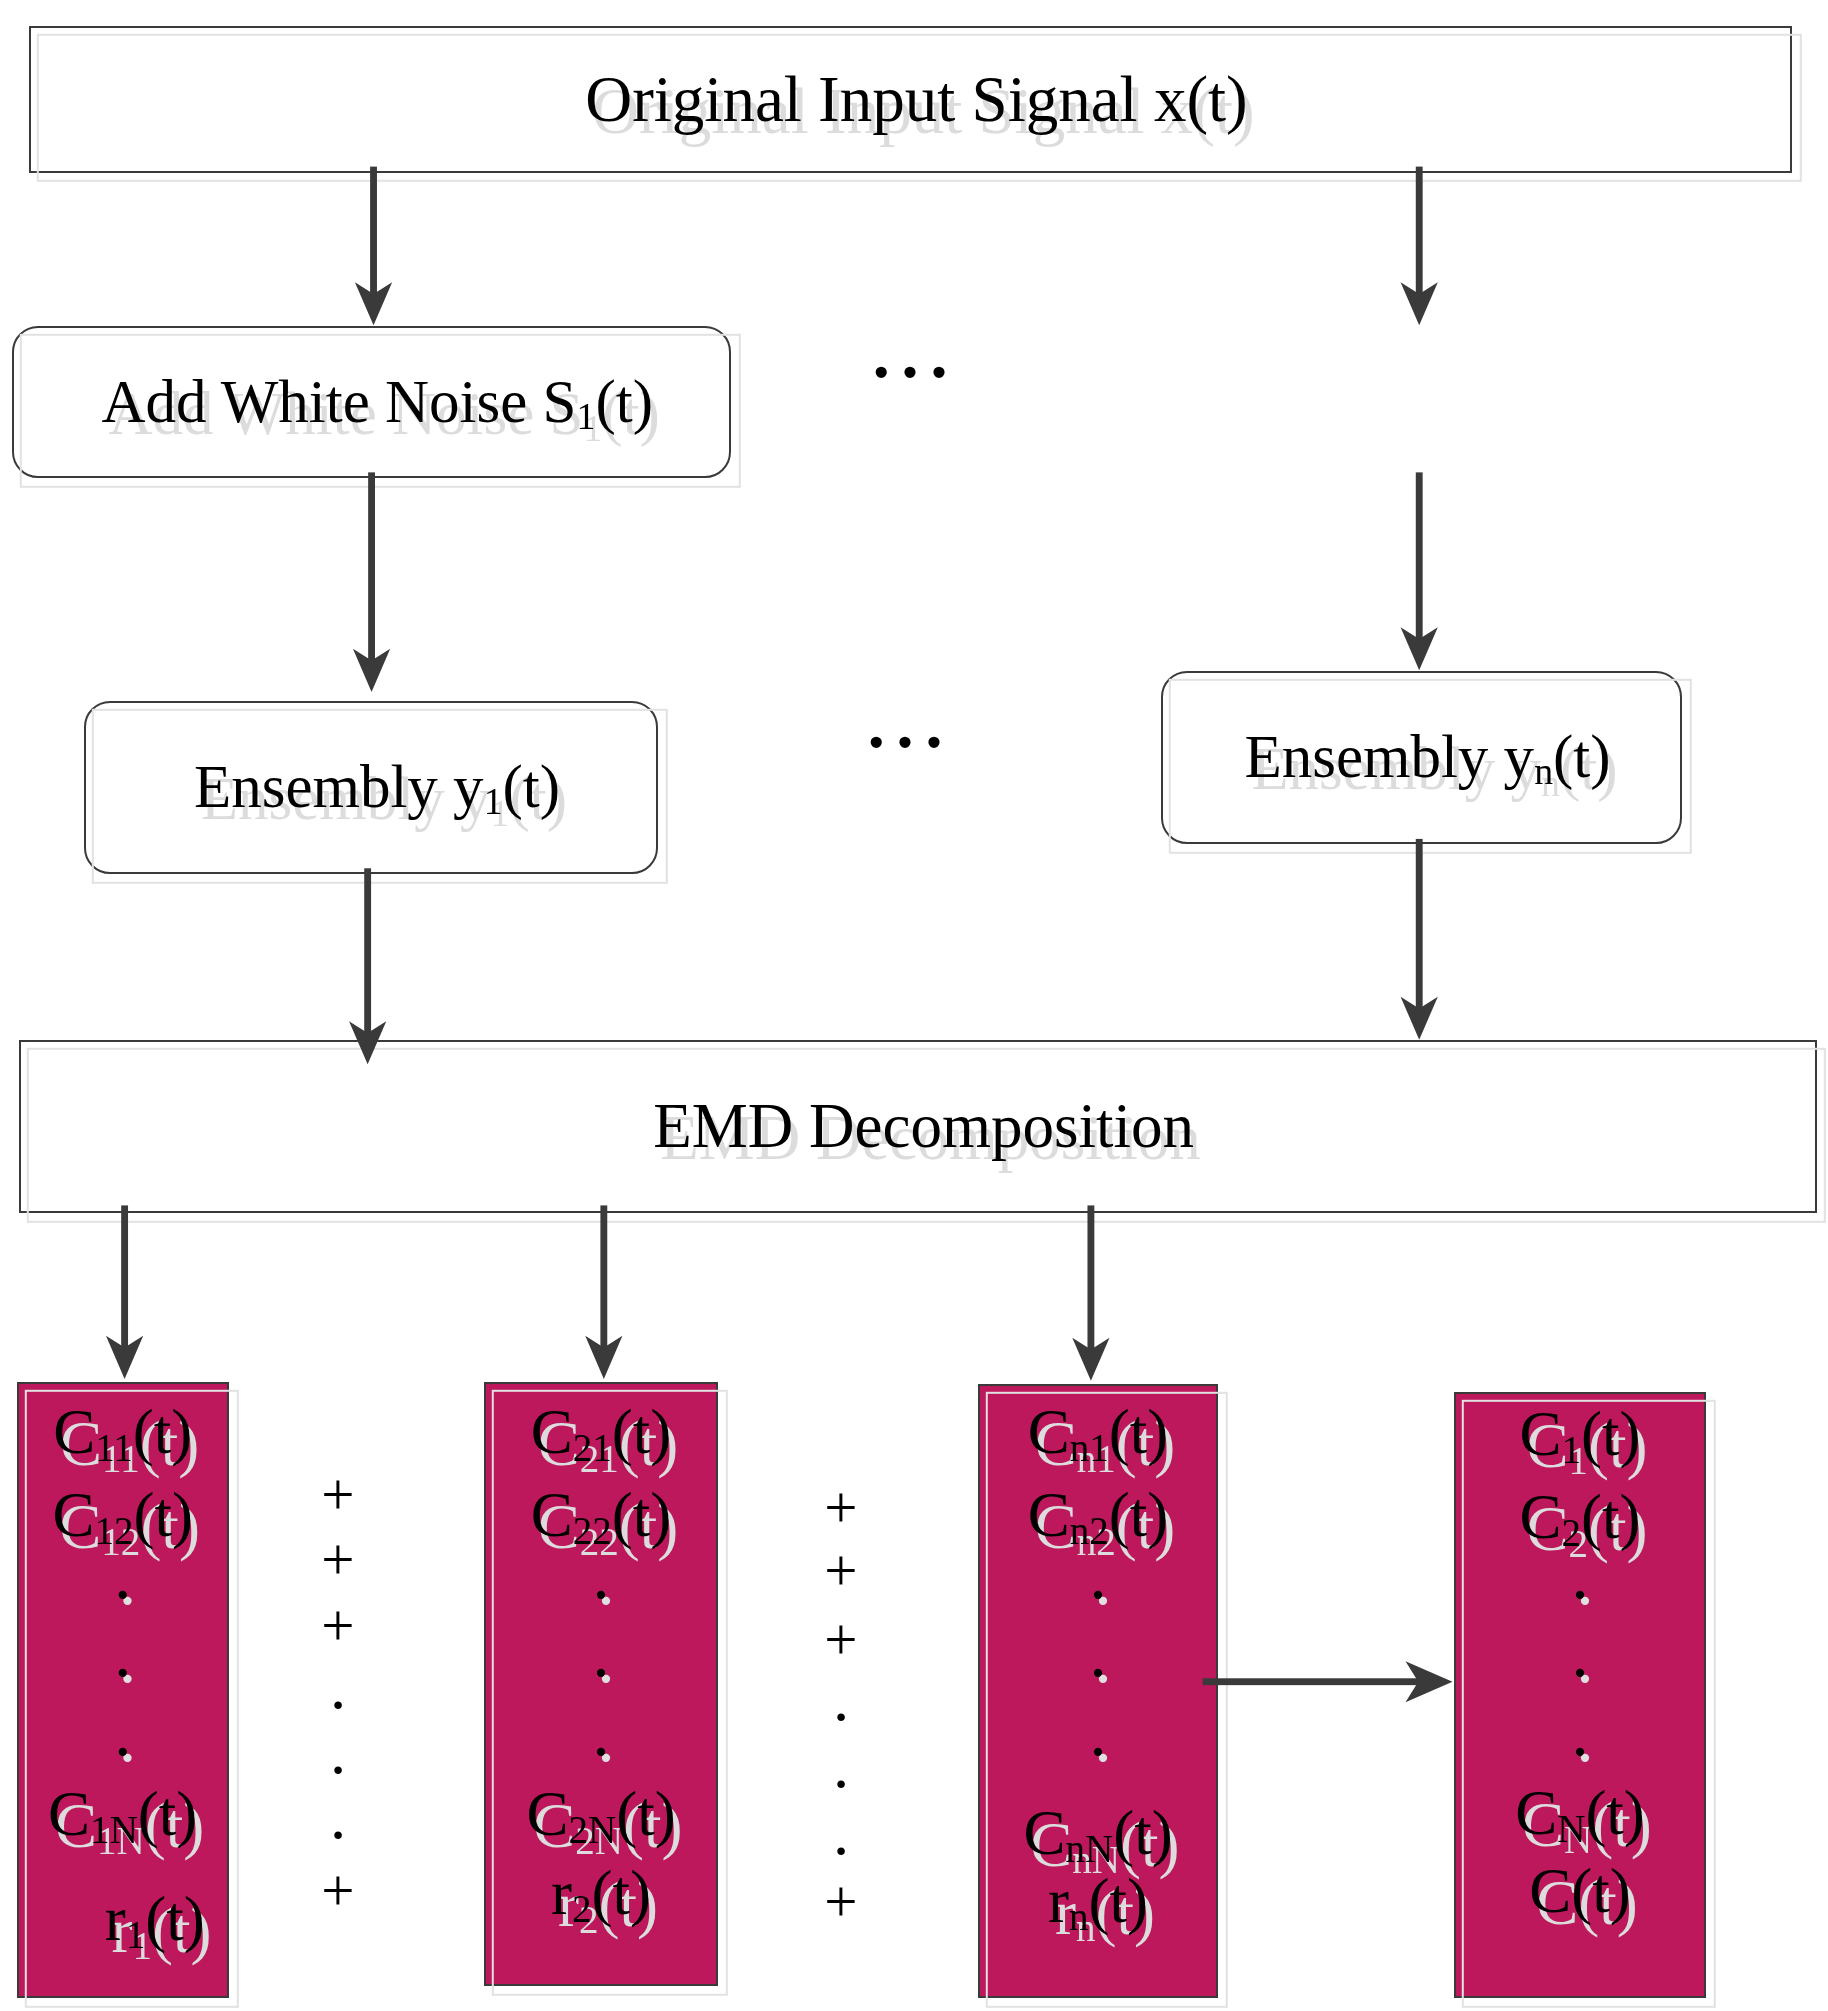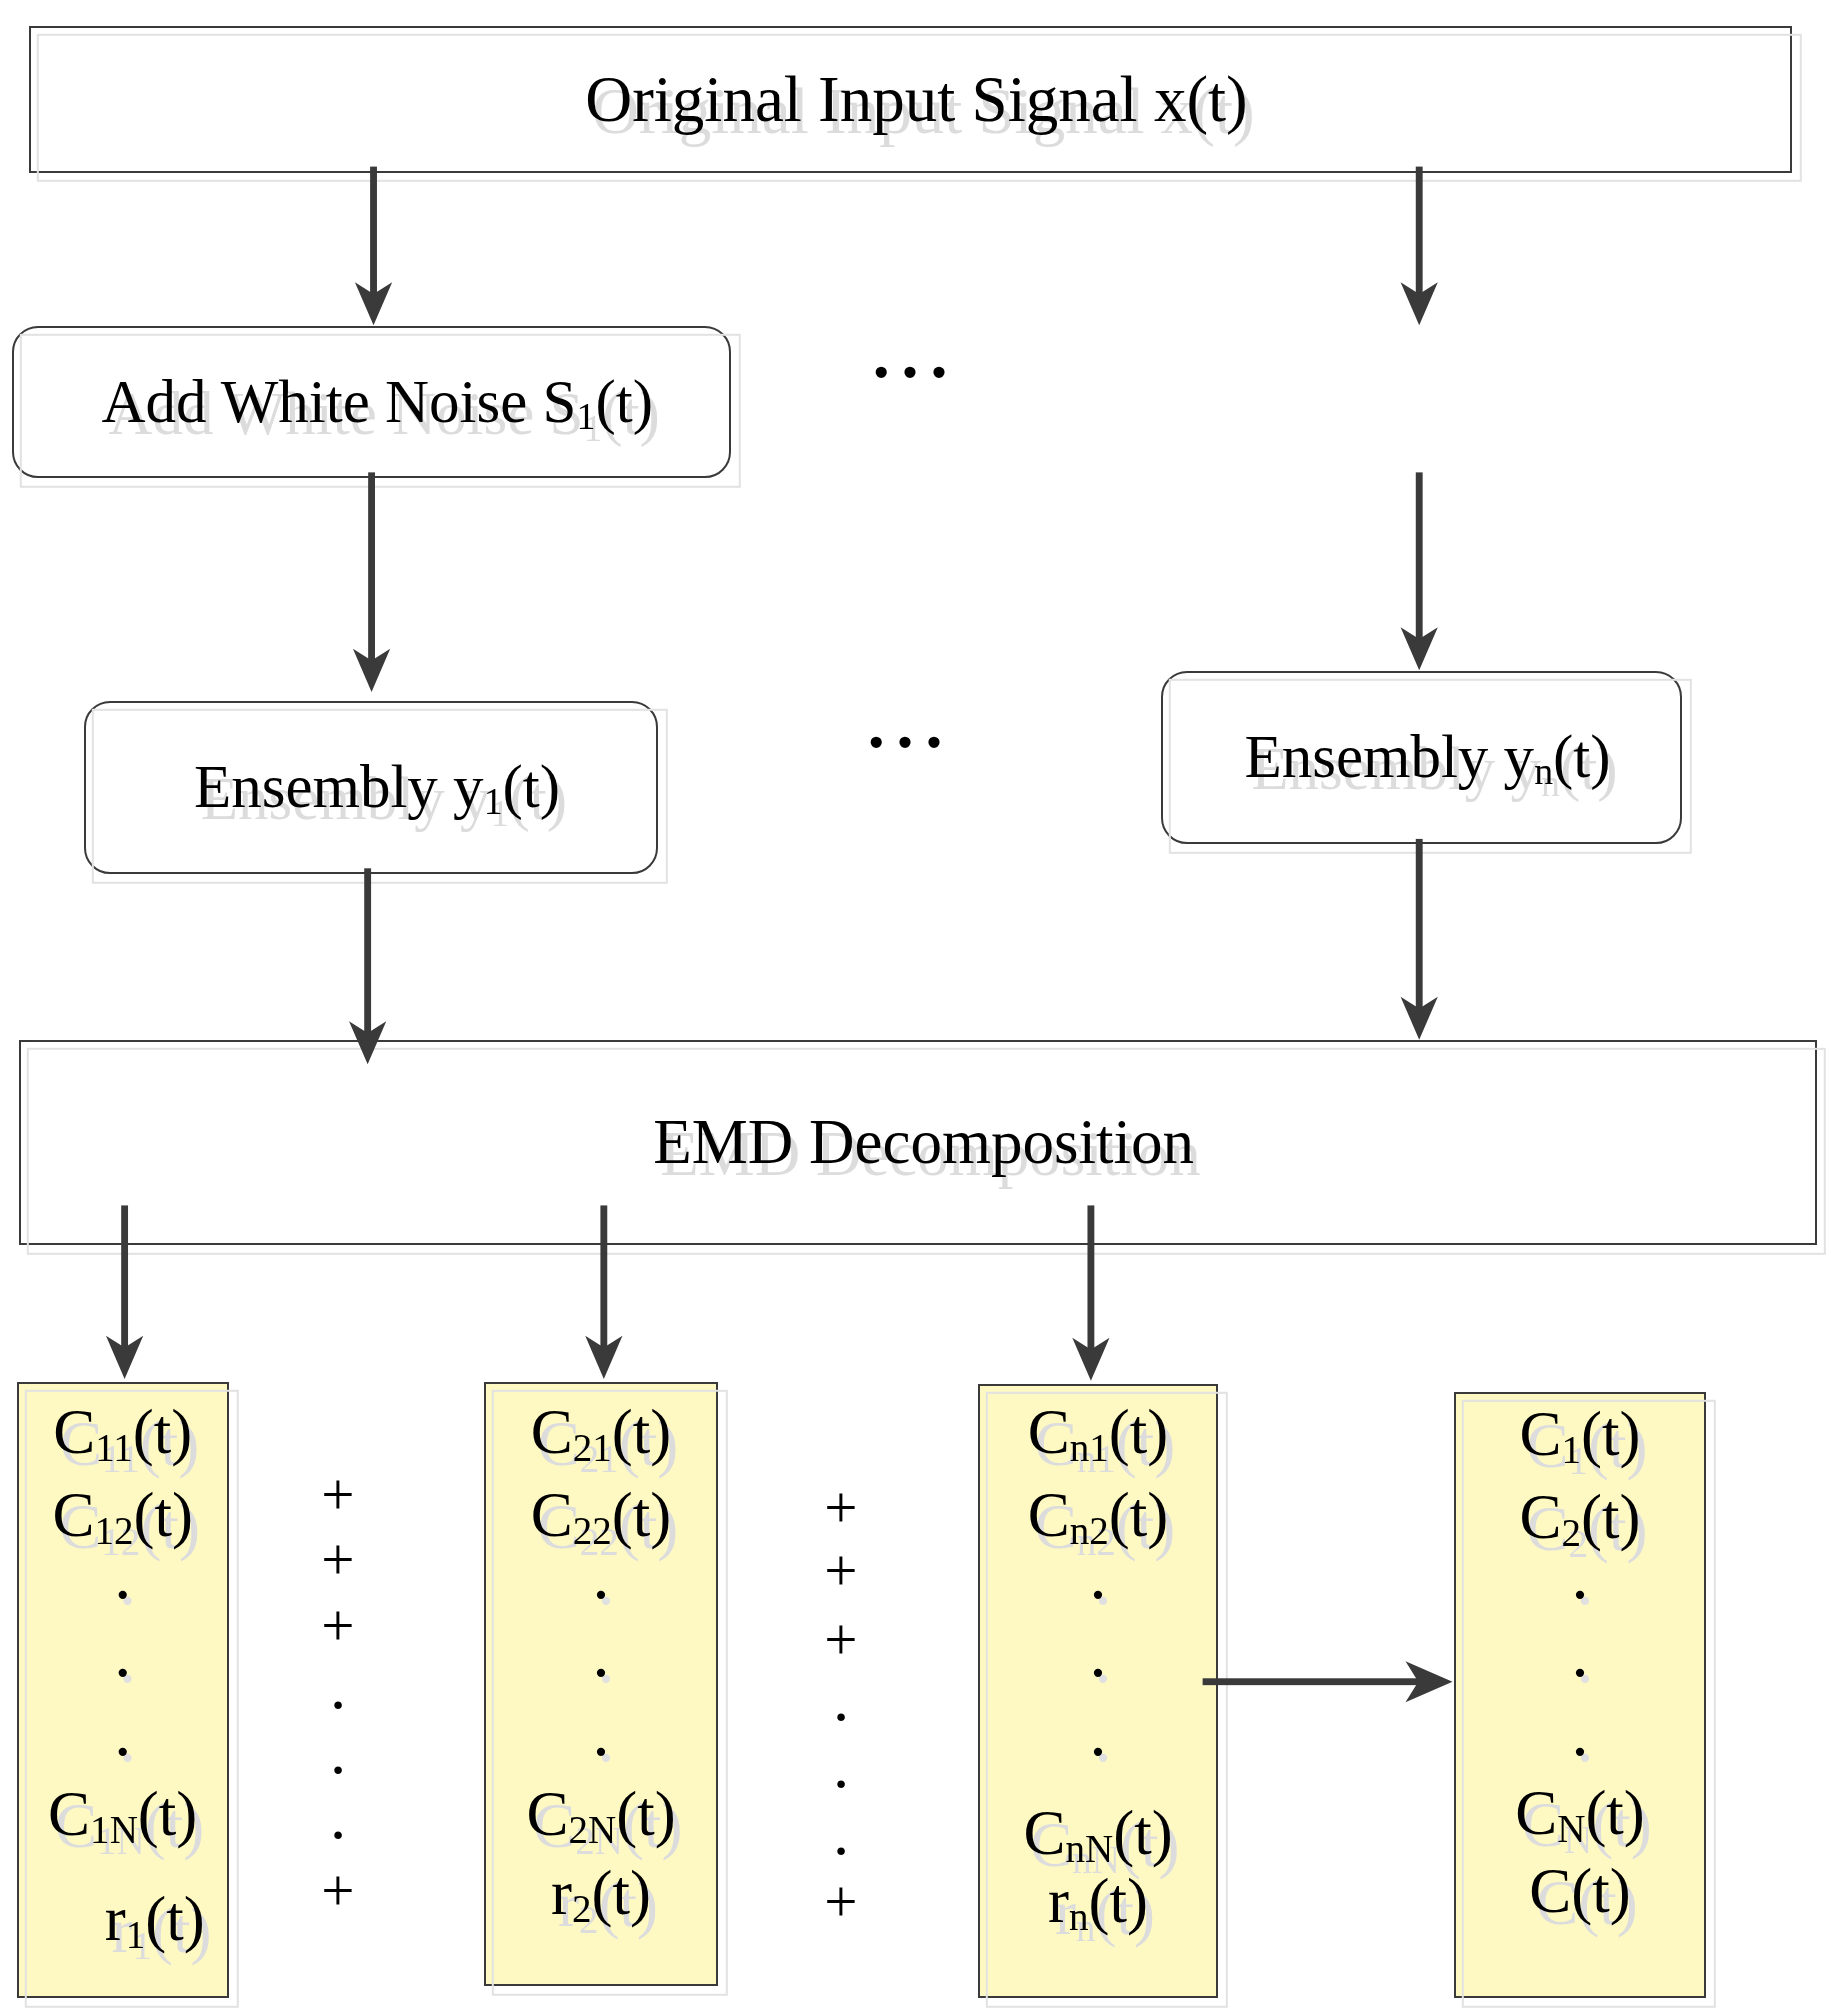--- a/index.html
+++ b/index.html
@@ -56,21 +56,21 @@
     font-size:69px;
     font-weight:bold;
     letter-spacing:5.9px;
     line-height:1;
     z-index:2;
     white-space:nowrap;
   }
   .imfbox{
     position:absolute;
     box-sizing:border-box;
-    background:#fef9c3;
+    background:#be185d;
     border:2.9px solid #3a3a3a;
     z-index:1;
   }
   .imfbox::before{
     content:"";
     position:absolute;
     left:-2.9px;top:-2.9px;right:-2.9px;bottom:-2.9px;
     transform:translate(8.8px,8.8px);
     border:2px solid #e2e2e2;
     pointer-events:none;
@@ -168,21 +168,21 @@
   <div class="ell" style="left:913px;top:372px;">···</div>
 
   <div class="sbox fs-row" style="left:84px;top:701px;width:574px;height:173px;">
     <span class="btext"><span>Ensembly y</span><span class="sub">1</span><span>(t)</span></span>
   </div>
   <div class="ell" style="left:908px;top:742px;">···</div>
   <div class="sbox fs-row" style="left:1161px;top:671px;width:521px;height:173px;">
     <span class="btext"><span>Ensembly y</span><span class="sub">n</span><span>(t)</span></span>
   </div>
 
-  <div class="sbox fs-emd" style="left:18.6px;top:1040px;width:1798px;height:205px;align-items:center;">
+  <div class="sbox fs-emd" style="left:18.6px;top:1040px;width:1798px;height:173px;align-items:center;">
     <span class="btext">EMD Decomposition</span>
   </div>
 
   <div class="imfbox" style="left:16.7px;top:1382px;width:212px;height:616px;">
     <div class="cell" style="top:49px;"><span>C</span><span class="sub">11</span><span>(t)</span></div>
     <div class="cell" style="top:132px;"><span>C</span><span class="sub">12</span><span>(t)</span></div>
     <div class="vdot" style="top:211px;">·</div>
     <div class="vdot" style="top:289px;">·</div>
     <div class="vdot" style="top:368px;">·</div>
     <div class="cell" style="top:431px;"><span>C</span><span class="sub">1N</span><span>(t)</span></div>

